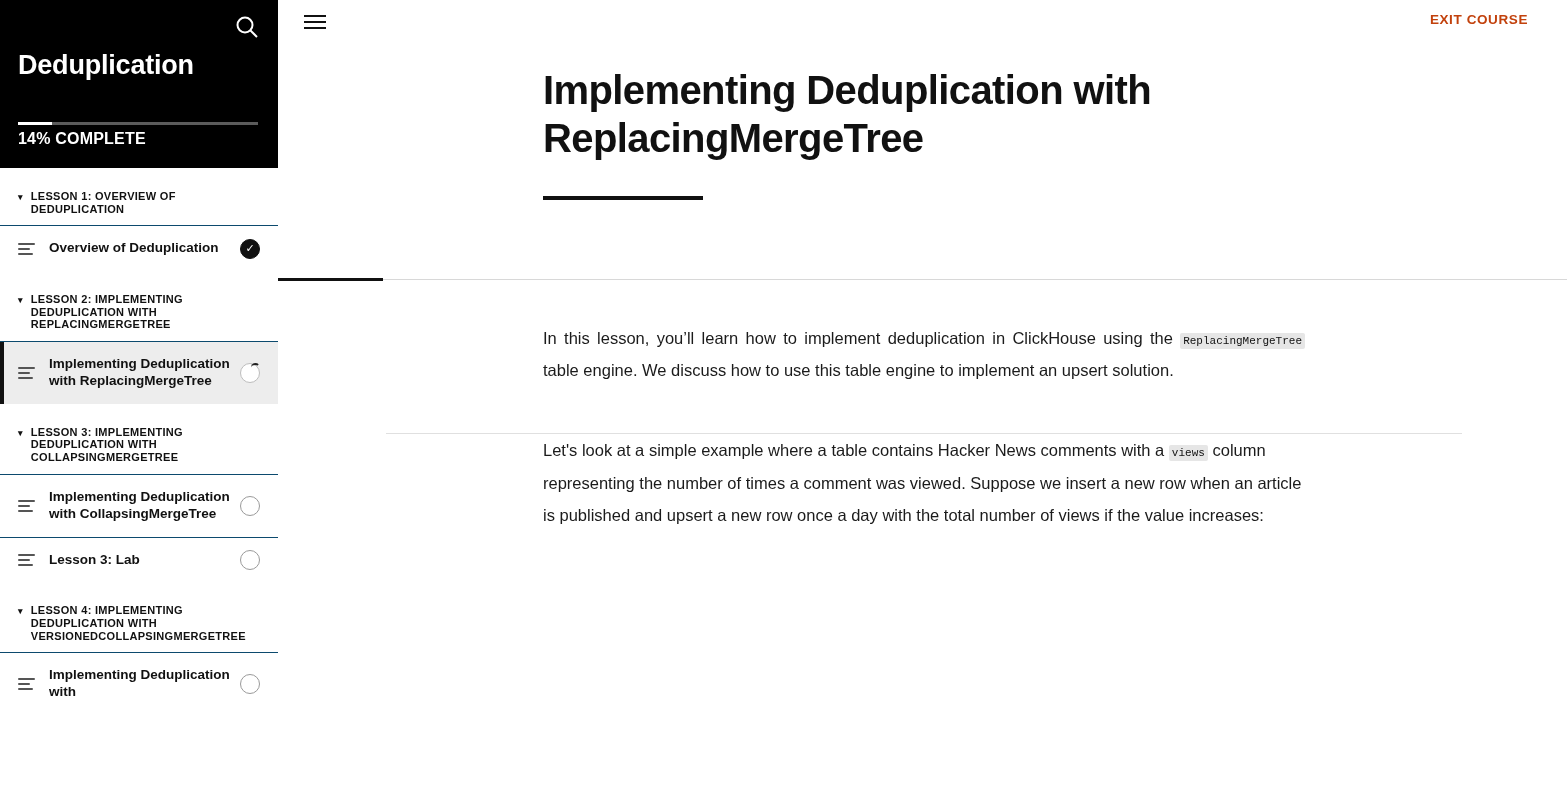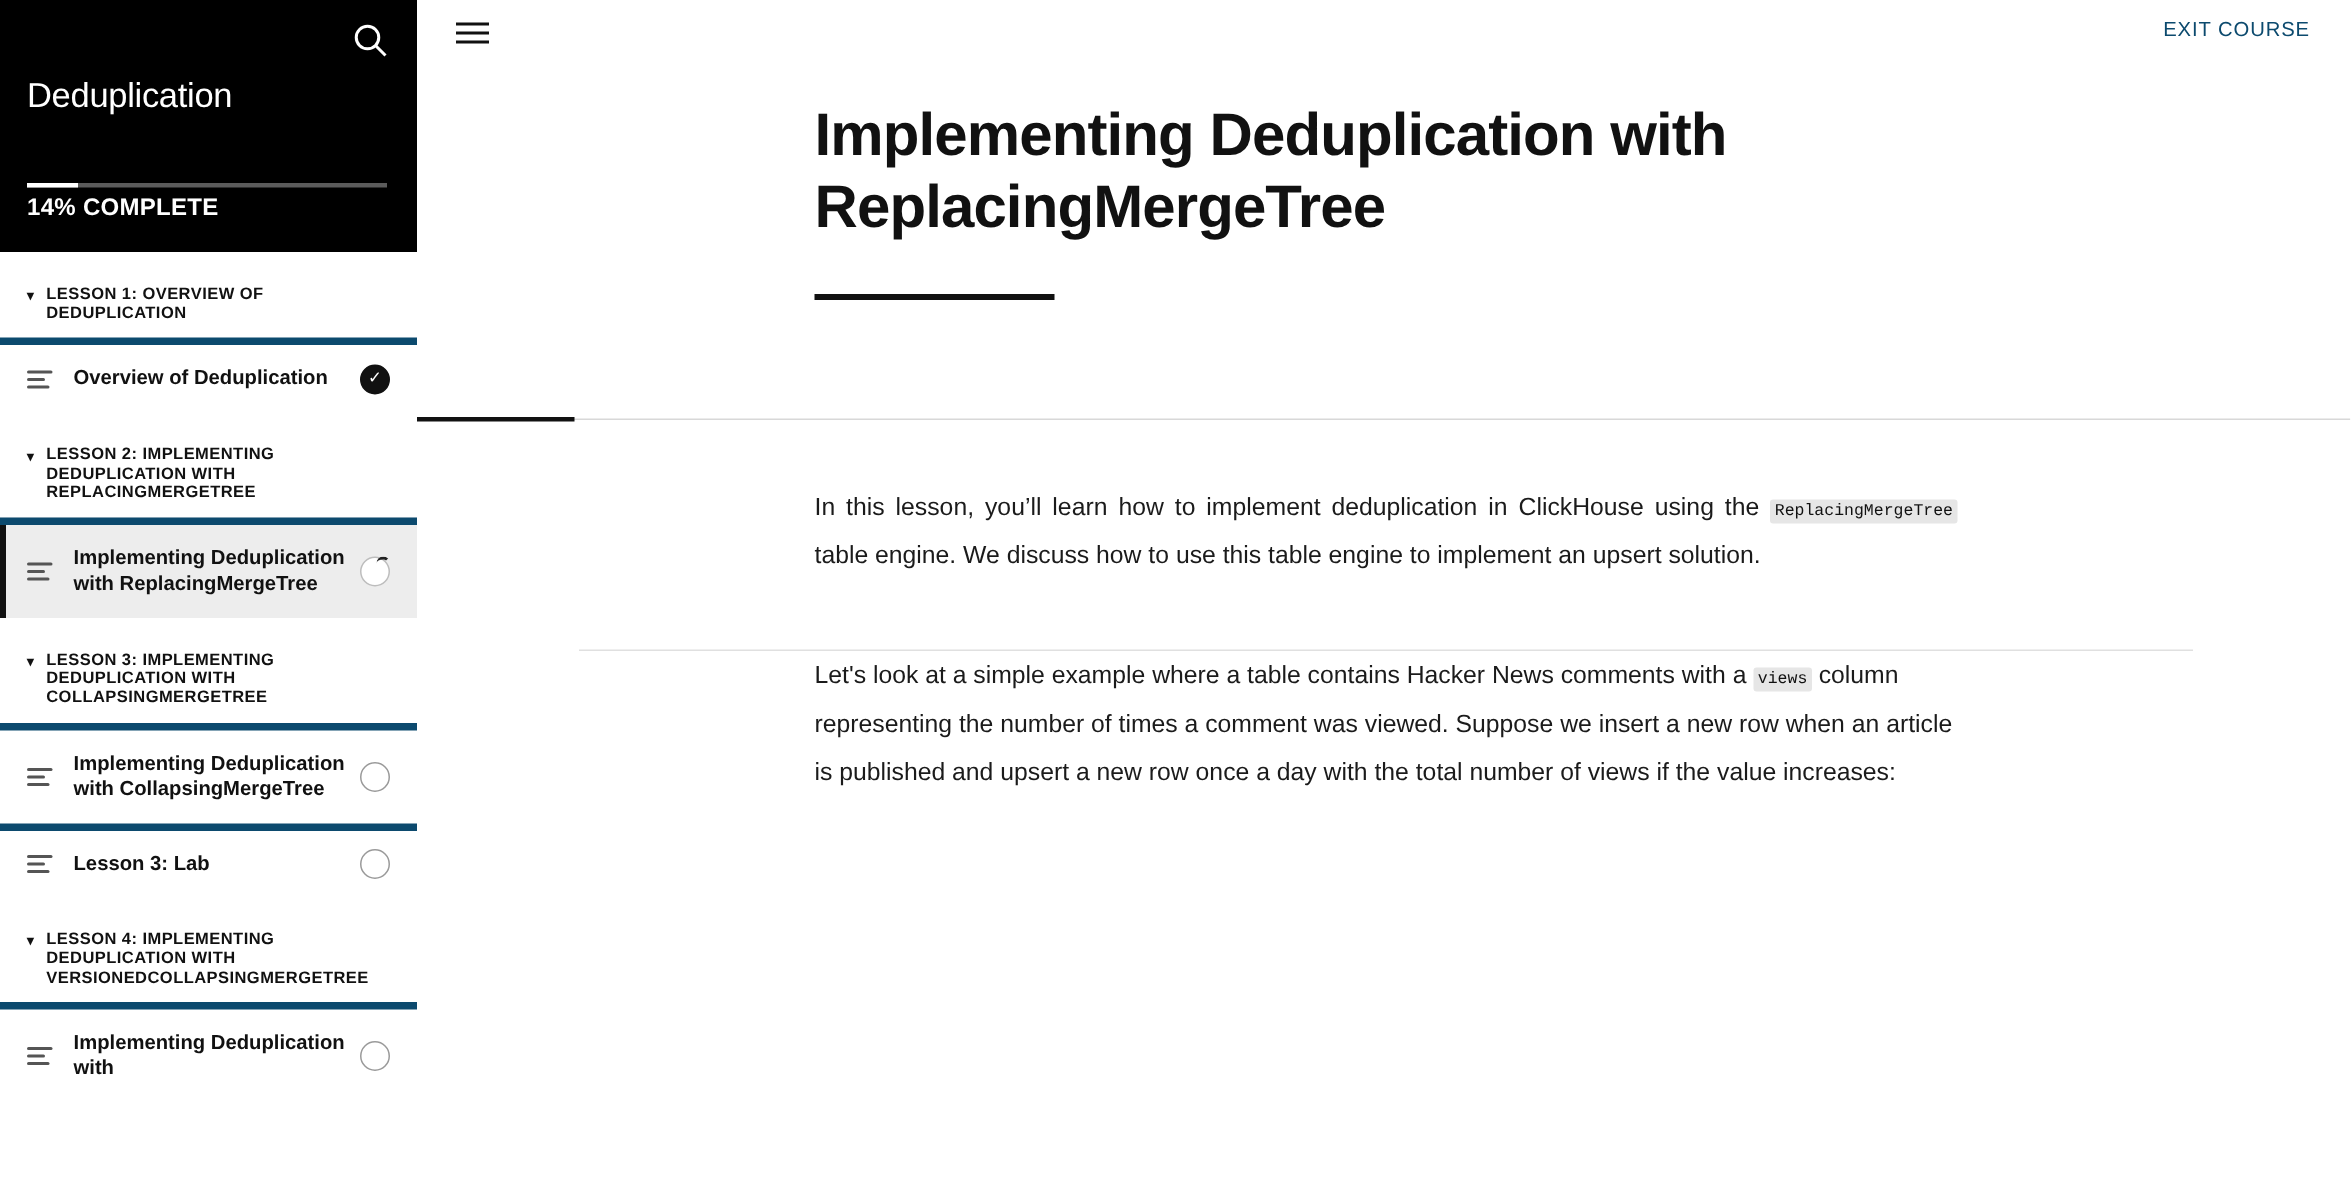--- a/index.html
+++ b/index.html
@@ -40,22 +40,22 @@
     right: 18px;
     width: 26px;
     height: 26px;
     cursor: pointer;
   }
   .search-icon-wrap svg { display: block; }
   .course-title {
     position: absolute;
     top: 50px;
     left: 18px;
-    font-size: 23px;
-    font-weight: normal;
+    font-size: 27px;
+    font-weight: bold;
     letter-spacing: -0.2px;
     color: #ffffff;
   }
   .progress-track {
     position: absolute;
     left: 18px;
     top: 122px;
     width: 240px;
     height: 3px;
     background: #5b5b5b;
@@ -104,21 +104,21 @@
     flex: 0 0 auto;
   }
   .section-head .section-label { max-width: 215px; }
 
   .lesson-row {
     position: relative;
     display: flex;
     align-items: center;
     gap: 14px;
     padding: 14px 20px 14px 18px;
-    border-top: 5px solid #0c4a6e;
+    border-top: 1px solid #0c4a6e;
     cursor: pointer;
     background: #ffffff;
   }
   .lesson-row.active {
     background: #ededed;
   }
   .lesson-row.active::before {
     content: "";
     position: absolute;
     left: 0; top: 0; bottom: 0;
@@ -209,26 +209,26 @@
     left: 0;
     width: 22px;
     height: 2px;
     background: #111;
   }
   .hamburger i:nth-child(1) { top: 0; }
   .hamburger i:nth-child(2) { top: 6px; }
   .hamburger i:nth-child(3) { top: 12px; }
   .exit-course {
     position: absolute;
-    right: 27px;
+    right: 39px;
     top: 12px;
     font-size: 13.5px;
-    font-weight: normal;
+    font-weight: bold;
     letter-spacing: 0.6px;
-    color: #0c4a6e;
+    color: #c2410c;
     cursor: pointer;
   }
 
   .page-title {
     margin: 20px 0 0 265px;
     max-width: 760px;
     font-size: 40px;
     line-height: 1.2;
     font-weight: bold;
     letter-spacing: -0.6px;

